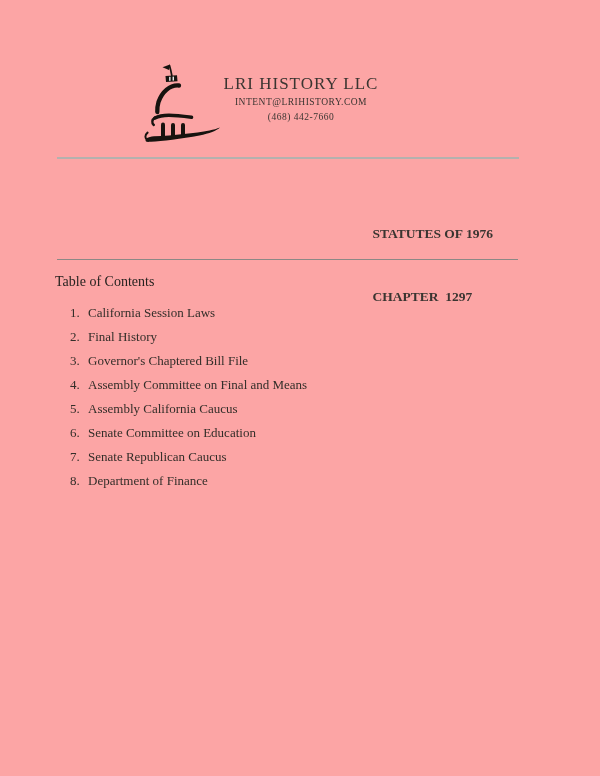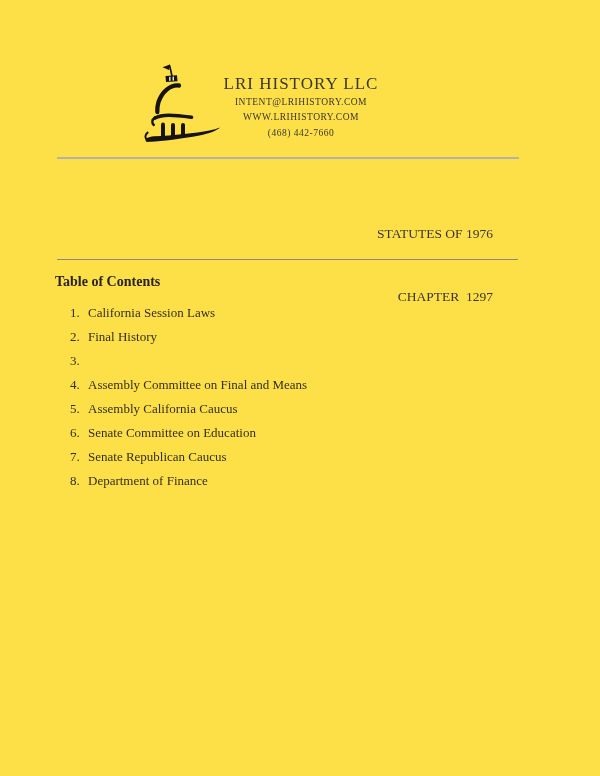--- a/index.html
+++ b/index.html
@@ -1,20 +1,20 @@
 <!DOCTYPE html>
 <html><head>
 <meta charset="utf-8">
 <style>
   html, body { margin: 0; padding: 0; background: #ffffff; }
   .page {
     position: relative;
     width: 600px;
     height: 776px;
-    background: #fde047;
+    background: #fca5a5;
     font-family: "Liberation Serif", "DejaVu Serif", serif;
     color: #332e29;
     overflow: hidden;
   }
 
   
   .logo {
     position: absolute;
     left: 140px;
     top: 60px;
@@ -60,34 +60,34 @@
     width: 461px;
     height: 1px;
     background: #8c8885;
   }
 
   
   .reference-block {
     position: absolute;
     top: 181px;
     right: 107px;
-    text-align: right;
-    font-weight: normal;
+    text-align: left;
+    font-weight: bold;
     font-size: 13.5px;
     line-height: 21px;
     color: #3a3531;
     white-space: pre;
   }
 
   
   .toc-title {
     position: absolute;
     left: 55px;
     top: 274px;
-    font-weight: bold;
+    font-weight: normal;
     font-size: 14px;
     color: #272320;
   }
   .toc-list {
     position: absolute;
     left: 70px;
     top: 301px;
     margin: 0;
     padding: 0;
     list-style: none;
@@ -129,21 +129,20 @@
 
     <path d="M6,81.5 C4.2,79 8,76.6 14,76.2 C34,75.2 55,73.3 69.5,70.4
              C73.5,69.6 77,68.6 80,67.4 C76.5,70.6 69.5,73.4 59.5,75.4
              C41.5,78.9 21.5,81 11,81.8 C8.2,82 6.8,82.1 6,81.5 Z" fill="#17130f"></path>
     <path d="M7.5,80 C4.8,78.6 4.6,75 7.6,72.6" stroke="#17130f" stroke-width="2" fill="none" stroke-linecap="round"></path>
   </svg>
 
   <div class="header-block">
     <div class="company-name">LRI HISTORY LLC</div>
     <div class="contact-line">INTENT@LRIHISTORY.COM</div>
-    <div class="contact-line">WWW.LRIHISTORY.COM</div>
     <div class="contact-line">(468) 442-7660</div>
   </div>
 
   <div class="divider-top"></div>
   <div class="divider-bottom"></div>
 
   <div class="reference-block">
     <div>STATUTES OF 1976</div>
     <div>CHAPTER  1297</div>
   </div>
@@ -154,20 +153,21 @@
     <li class="toc-item">
       <span class="toc-num">1.</span>
       <span class="toc-label">California Session Laws</span>
     </li>
     <li class="toc-item">
       <span class="toc-num">2.</span>
       <span class="toc-label">Final History</span>
     </li>
     <li class="toc-item">
       <span class="toc-num">3.</span>
+      <span class="toc-label">Governor's Chaptered Bill File</span>
     </li>
     <li class="toc-item">
       <span class="toc-num">4.</span>
       <span class="toc-label">Assembly Committee on Final and Means</span>
     </li>
     <li class="toc-item">
       <span class="toc-num">5.</span>
       <span class="toc-label">Assembly California Caucus</span>
     </li>
     <li class="toc-item">

